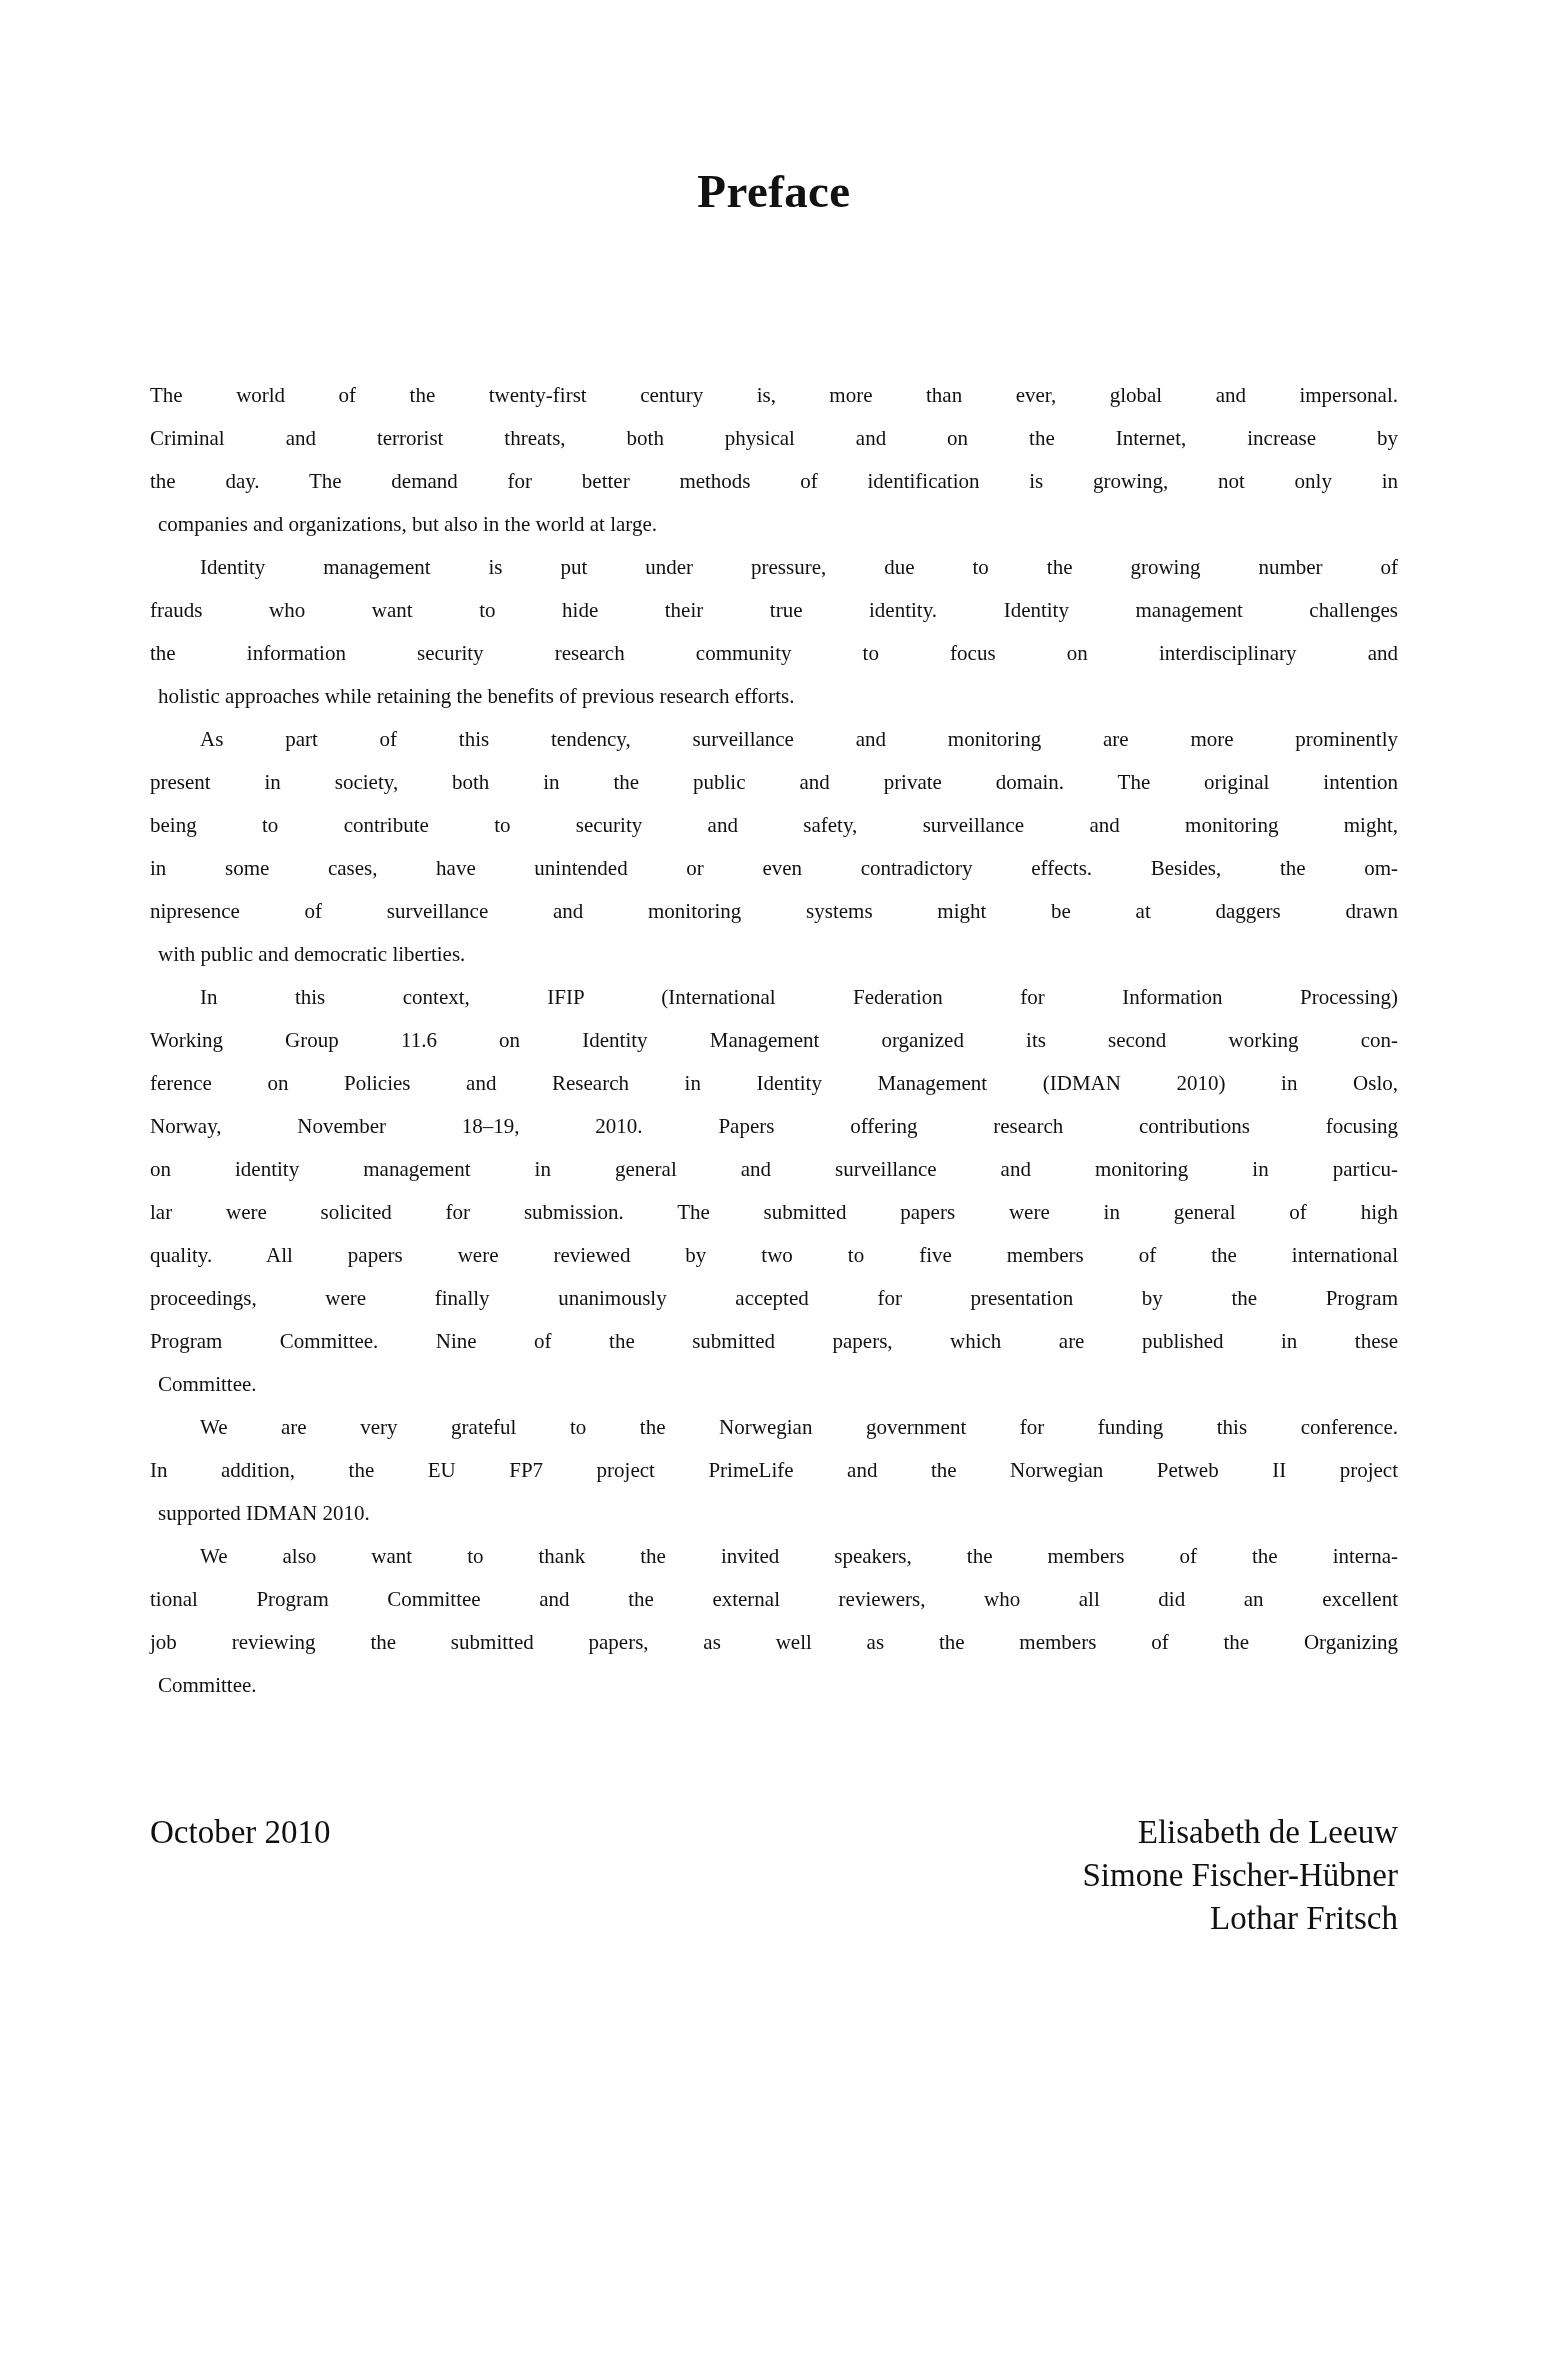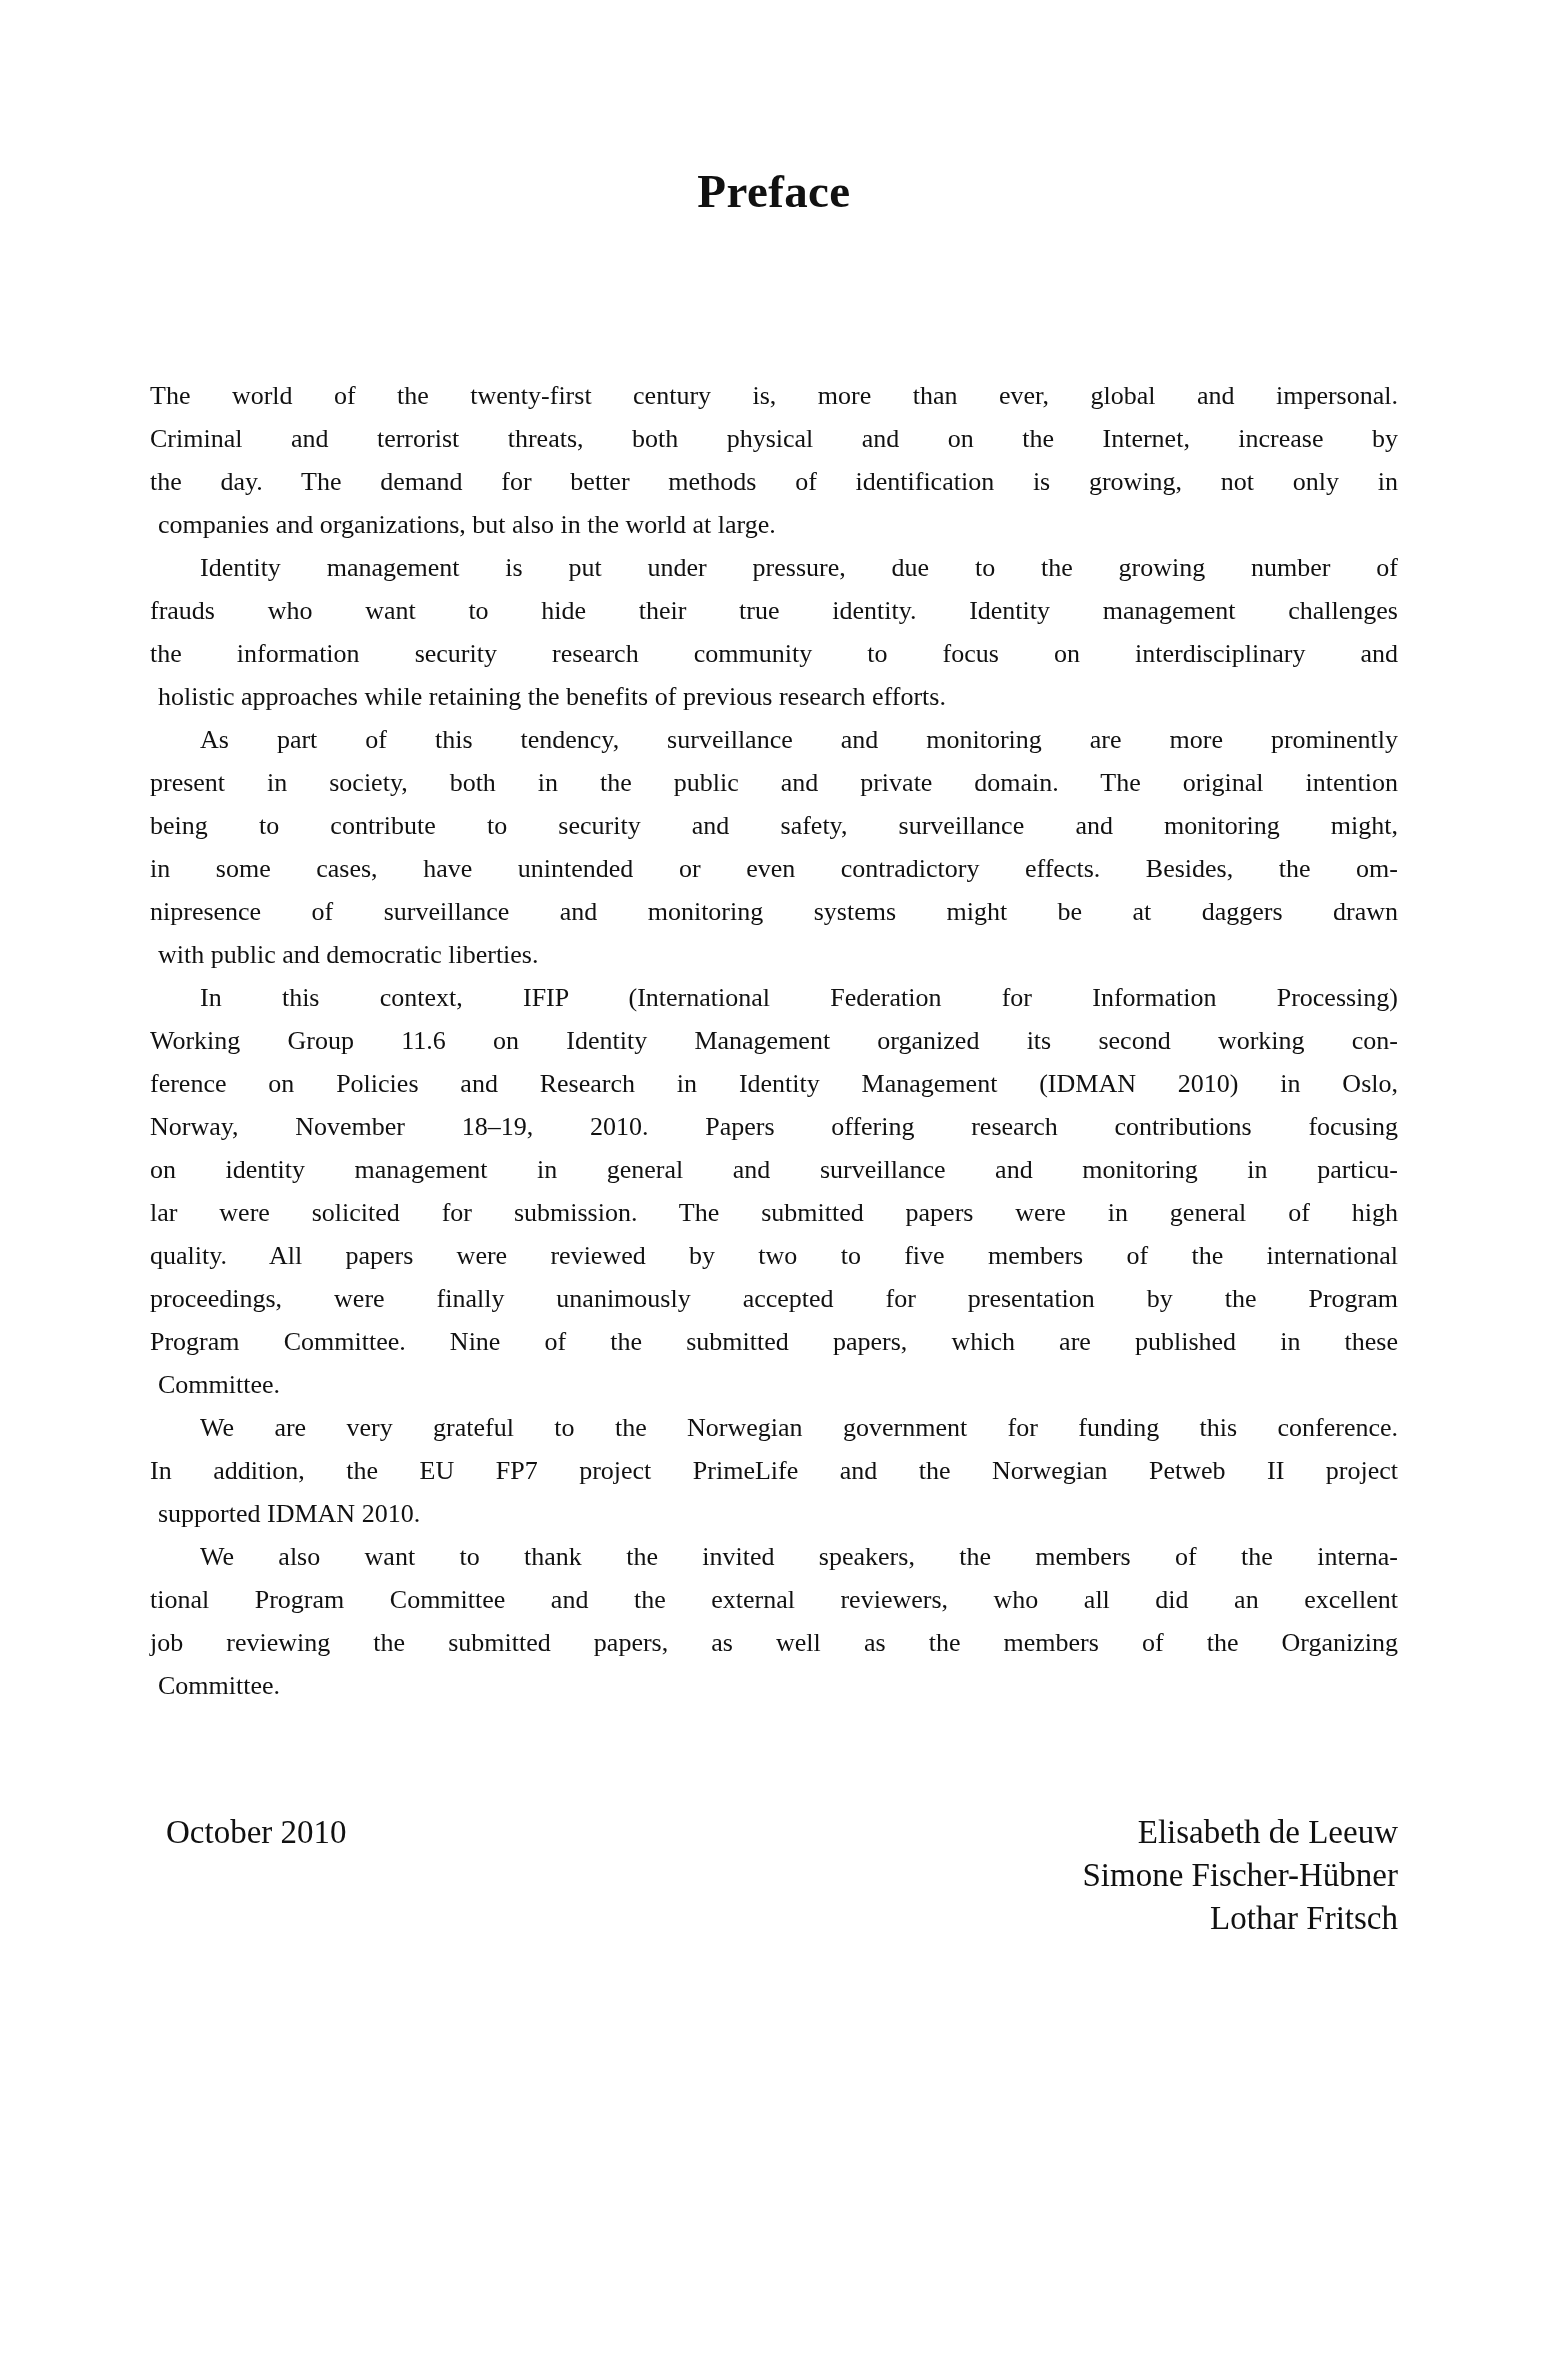--- a/index.html
+++ b/index.html
@@ -31,21 +31,21 @@
       font-weight: bold;
       font-size: 47px;
       letter-spacing: 0.4px;
       margin: 0;
     }
     .body-text {
       position: absolute;
       left: 150px;
       top: 374px;
       width: 1248px;
-      font-size: 26px;
+      font-size: 21px;
       line-height: 43px;
     }
     .para {
       margin: 0;
     }
     .line {
       display: block;
       height: 43px;
       white-space: nowrap;
       text-align: justify;
@@ -62,21 +62,21 @@
     .closing {
       position: absolute;
       left: 150px;
       top: 1811px;
       width: 1248px;
       font-size: 33px;
       line-height: 43px;
     }
     .date {
       position: absolute;
-      left: 16px;
+      left: 0;
       top: 0;
     }
     .signatures {
       position: absolute;
       right: 0;
       top: 0;
       text-align: right;
     }
     .signature {
       display: block;

